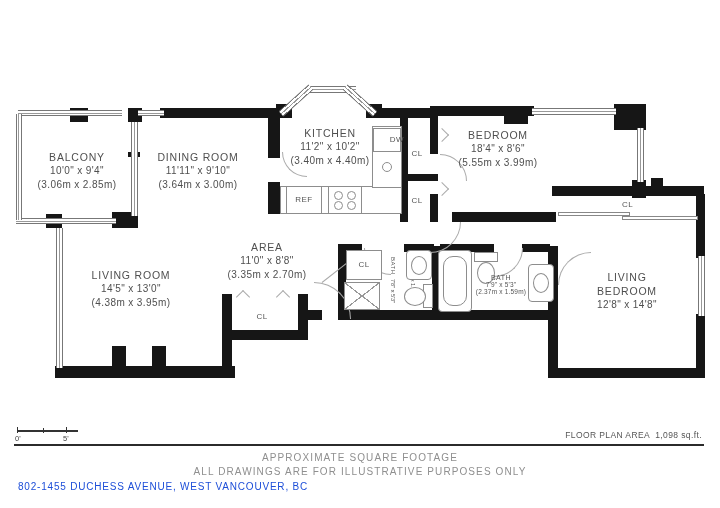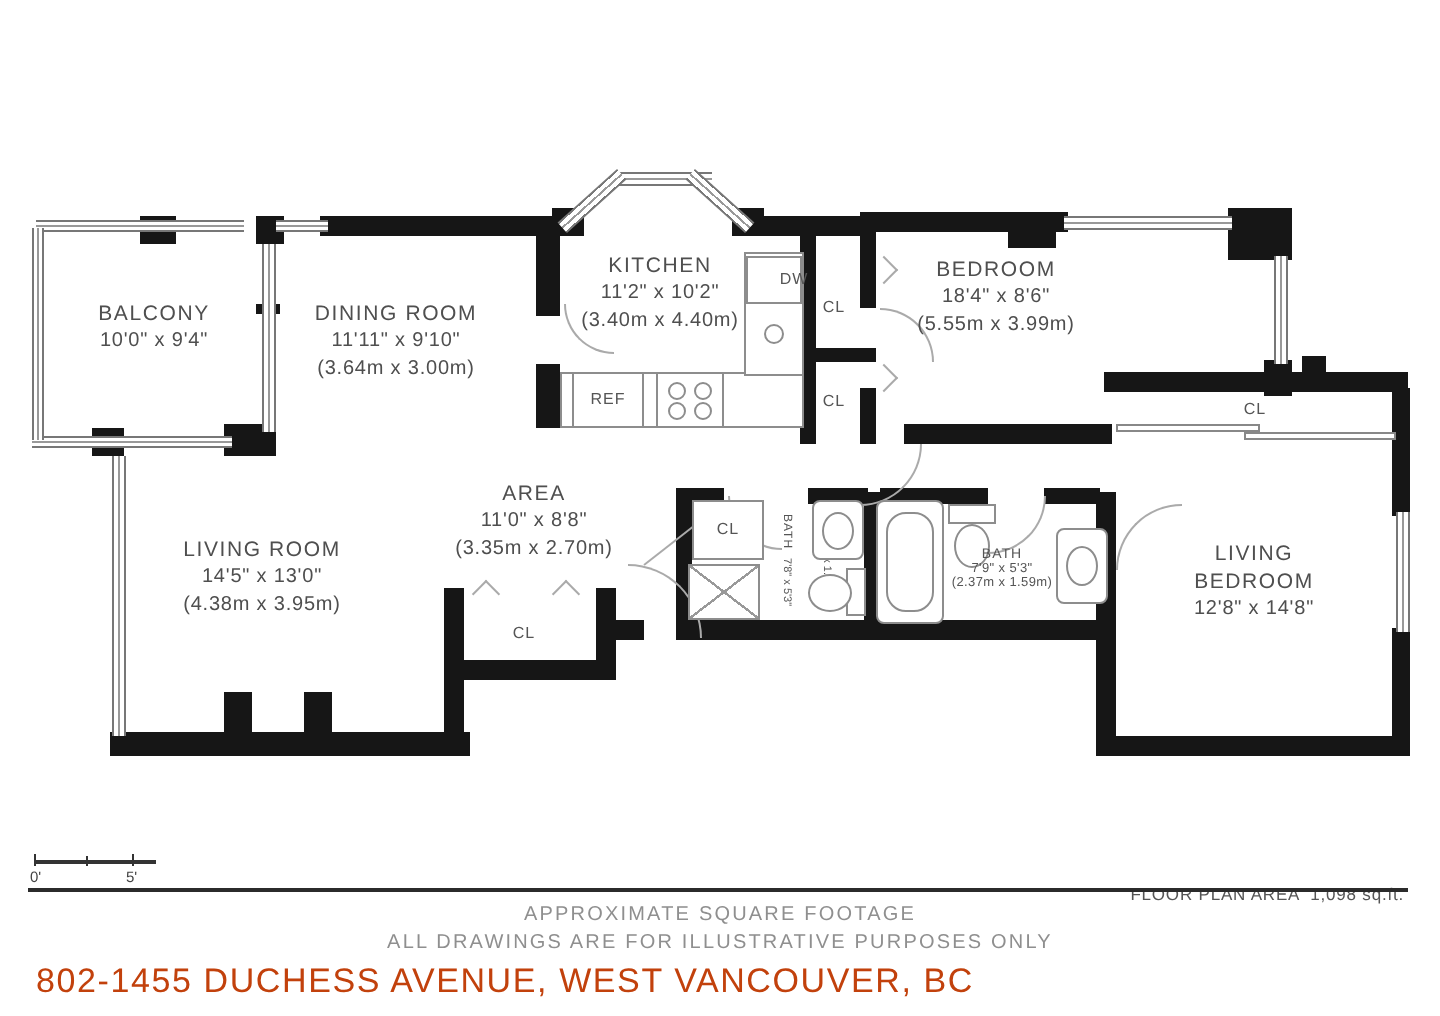--- a/index.html
+++ b/index.html
@@ -32,23 +32,23 @@
   .tag{position:absolute;text-align:center;font-size:8px;letter-spacing:.5px;color:#555;}
   .bathlbl{position:absolute;text-align:center;color:#555;}
   .bathlbl .nm{font-size:7px;letter-spacing:.5px;}
   .bathlbl .dim{font-size:6.5px;letter-spacing:.2px;}
   .vtext{position:absolute;writing-mode:vertical-lr;text-align:center;color:#555;line-height:1.25;}
   .vtext .nm{font-size:6px;letter-spacing:.5px;}
   .vtext .dim{font-size:5.5px;}
   
   .scale-num{position:absolute;font-size:7.5px;color:#444;}
   .sep{position:absolute;background:#2b2b2b;}
-  .area{position:absolute;font-size:8.5px;color:#555;letter-spacing:.4px;white-space:pre;text-align:right;margin-top:12px;}
+  .area{position:absolute;font-size:8.5px;color:#555;letter-spacing:.4px;white-space:pre;text-align:right;}
   .foot{position:absolute;width:720px;text-align:center;font-size:10px;color:#8f8f8f;letter-spacing:1.1px;}
-  .addr{position:absolute;font-size:17px;color:#c2410c;letter-spacing:.8px;}
+  .addr{position:absolute;font-size:10px;color:#1d4ed8;letter-spacing:.8px;}
 </style>
 </head>
 <body>
 
 <div class="page">
 
   <div class="w" style="left:160px;top:108px;width:114px;height:10px"></div>
   <div class="w" style="left:268px;top:108px;width:12px;height:50px"></div>
   <div class="w" style="left:268px;top:182px;width:12px;height:32px"></div>
   <div class="w" style="left:276px;top:104px;width:16px;height:14px"></div>
@@ -164,20 +164,21 @@
   </div>
 
   <div class="tag" style="left:397px;top:149px;width:40px">CL</div>
   <div class="tag" style="left:397px;top:196px;width:40px">CL</div>
   <div class="tag" style="left:580px;top:200px;width:95px">CL</div>
   <div class="tag" style="left:240px;top:312px;width:44px">CL</div>
 
   <div class="lbl" style="left:18px;top:150px;width:118px">
     <div class="nm">BALCONY</div>
     <div>10'0" x 9'4"</div>
+    <div>(3.06m x 2.85m)</div>
   </div>
   <div class="lbl" style="left:138px;top:150px;width:120px">
     <div class="nm">DINING ROOM</div>
     <div>11'11" x 9'10"</div>
     <div>(3.64m x 3.00m)</div>
   </div>
   <div class="lbl" style="left:280px;top:126px;width:100px">
     <div class="nm">KITCHEN</div>
     <div>11'2" x 10'2"</div>
     <div>(3.40m x 4.40m)</div>

